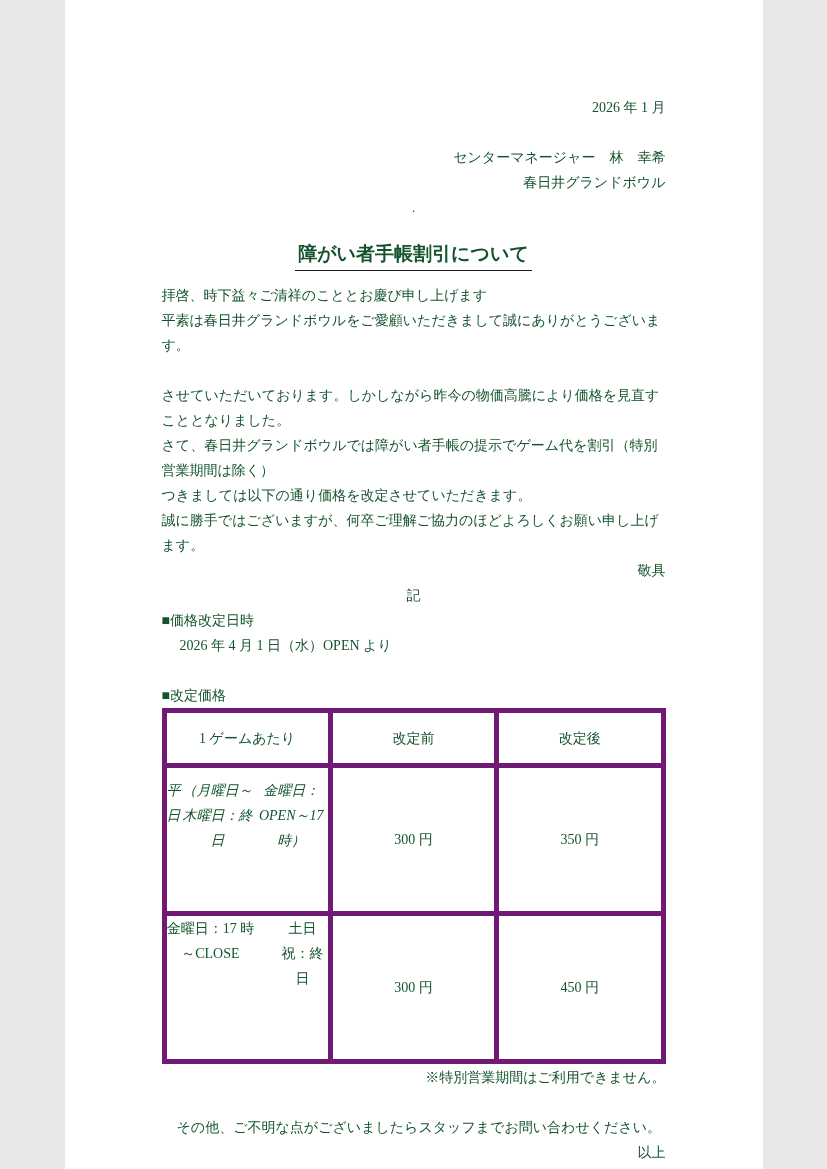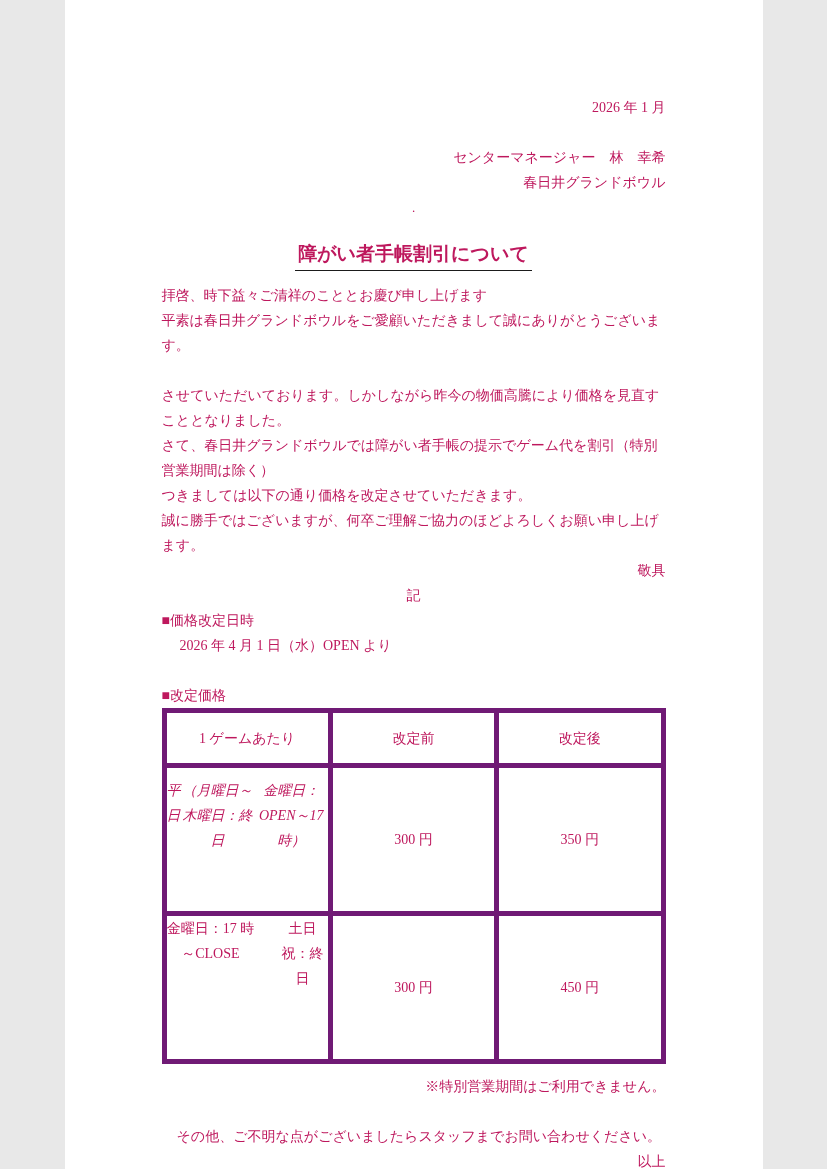--- a/index.html
+++ b/index.html
@@ -3,21 +3,21 @@
 <meta charset="utf-8">
 <style>
   * { margin: 0; padding: 0; box-sizing: border-box; }
   html, body { background: #e8e8e8; }
   .page {
     position: relative;
     width: 698px;
     height: 1169px;
     margin: 0 auto;
     background: #ffffff;
-    color: #be185d;
+    color: #14532d;
     font-family: "Liberation Serif", "DejaVu Serif", serif;
     font-size: 14px;
     line-height: 25px;
     overflow: hidden;
   }
   .content { padding: 95px 97px 0 97px; }
   .right { text-align: right; }
   .center { text-align: center; }
   .spacer { height: 25px; }
   .dot-line { text-align: center; line-height: 25px; font-size: 13px; }
@@ -56,21 +56,21 @@
     height: 124px;
     font-style: italic;
   }
   .cell-lines-2 {
     display: flex;
     flex-direction: row;
     justify-content: center;
     gap: 23px;
     height: 100%;
   }
-  .note-line { margin-top: 10px; }
+  .note-line { margin-top: 1px; }
   .closing-block { margin-top: 25px; }
 </style>
 </head>
 <body>
 
 <div class="page">
   <div class="content">
 
     <div class="right">2026 年 1 月</div>
     <div class="spacer"></div>

